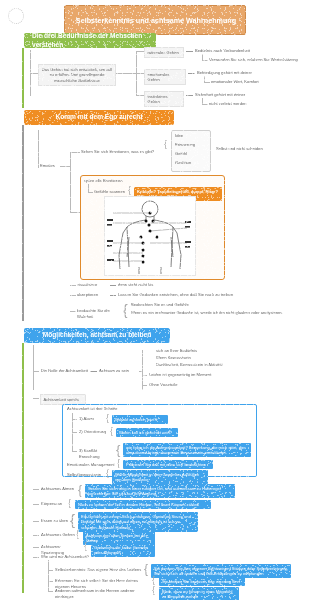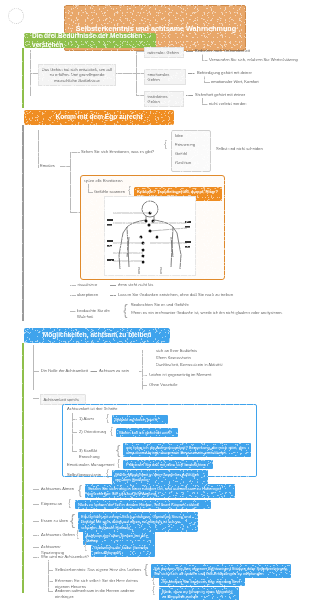--- a/index.html
+++ b/index.html
@@ -39,21 +39,21 @@
                     12px 16px,18px 11px,14px 14px,16px 18px,11px 12px,
                     15px 13px,13px 17px,17px 12px,12px 15px,19px 14px,
                     14px 11px,16px 13px,11px 16px,18px 15px,13px 12px;
     opacity:.55;mix-blend-mode:screen;
   }
 
   
   .hdr{position:absolute;display:flex;align-items:center;justify-content:center;
        text-align:center;font-weight:bold;color:#fff;border-radius:2px;
        line-height:1.25;box-sizing:border-box;padding:2px 6px;}
-  .hdr.title{left:64px;top:5px;width:182px;height:46px;font-size:7.2px;
+  .hdr.title{left:64px;top:5px;width:182px;height:30px;font-size:7.2px;
        background:#e8a76a;border:1px solid #d08b4a;padding-left:8px;}
   .hdr.green{left:24px;top:33px;width:132px;height:15px;font-size:6.6px;
        background:#8fbf4b;justify-content:flex-start;text-align:left;padding-left:8px;}
   .hdr.orange{left:24px;top:110px;width:150px;height:15px;font-size:6.6px;
        background:#ef8d22;}
   .hdr.blue{left:24px;top:328px;width:146px;height:15px;font-size:6.6px;
        background:#3fa3ec;}
 
   
   .spine{position:absolute;width:2px;background:#8fbf4b;left:22px;}

